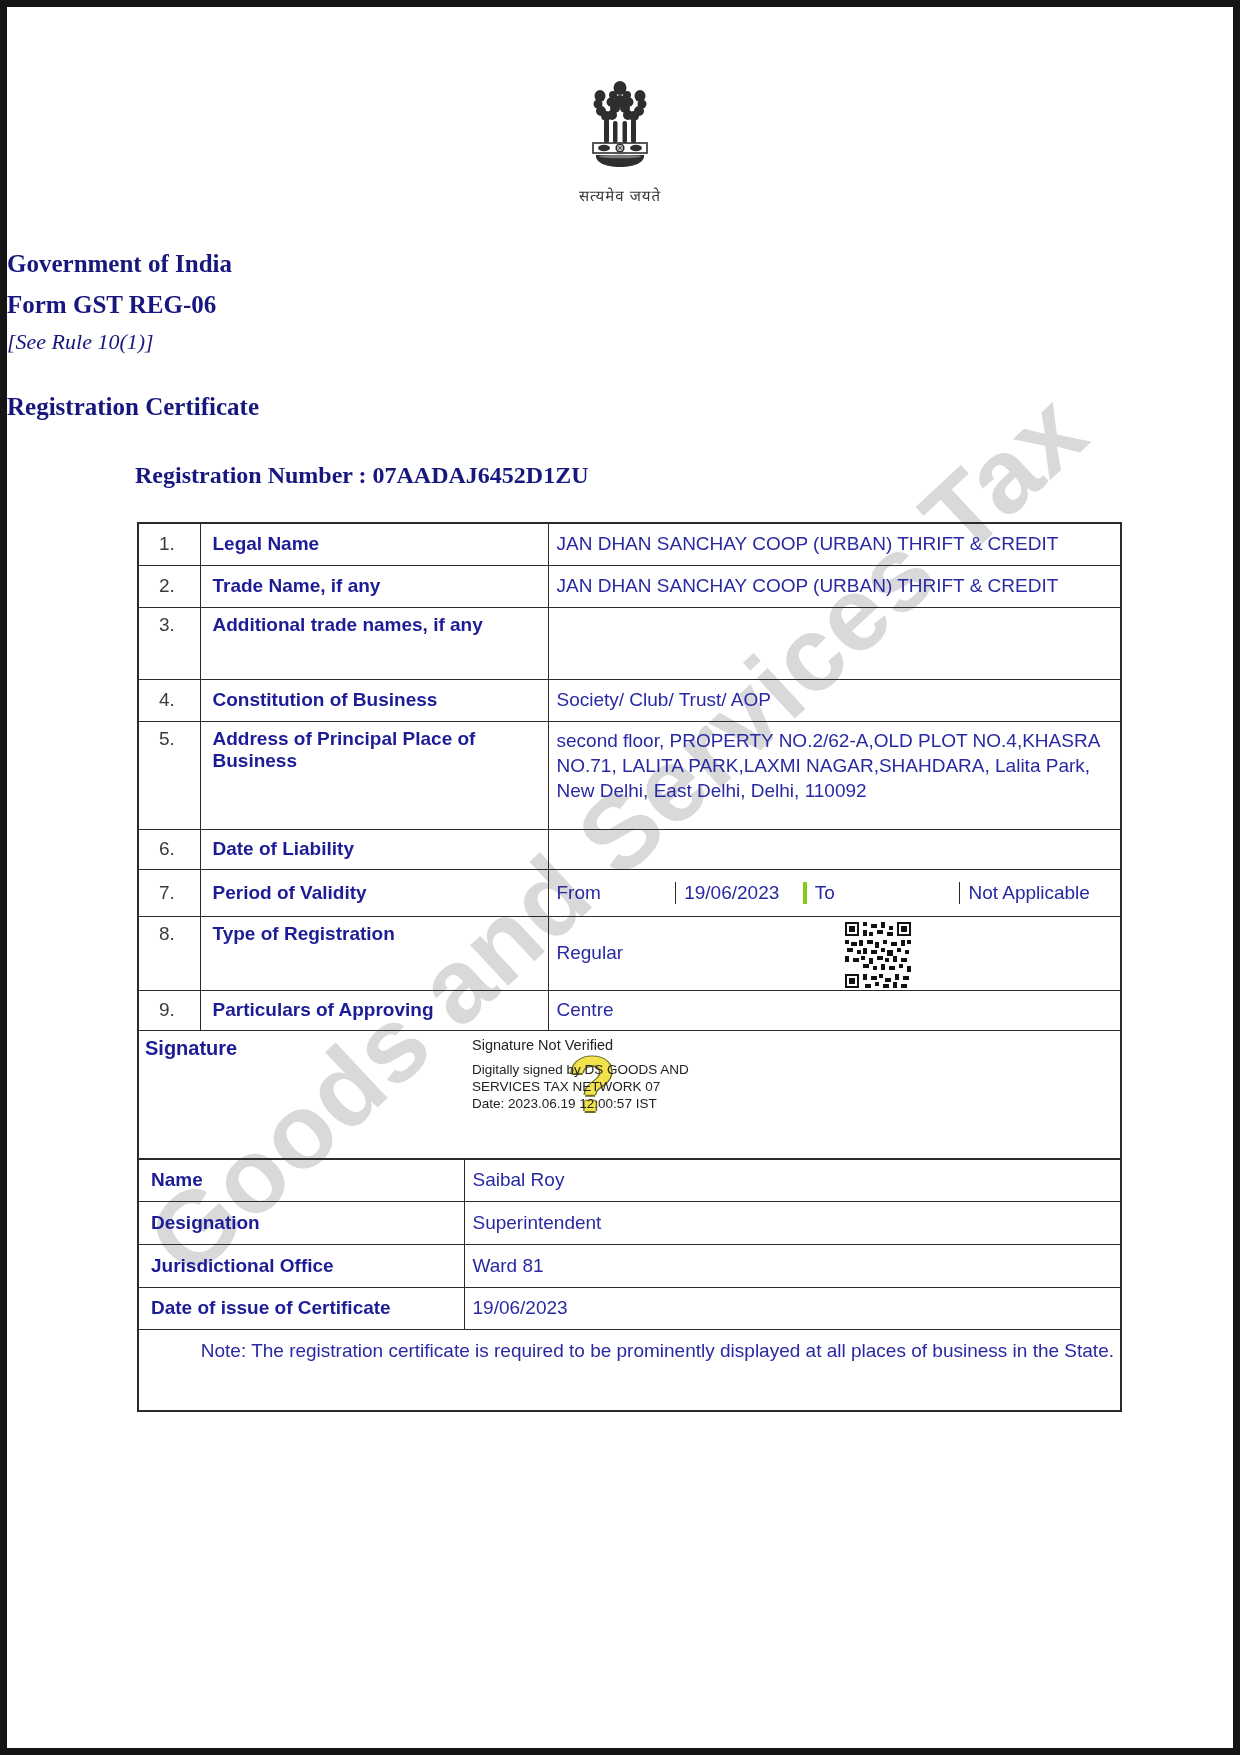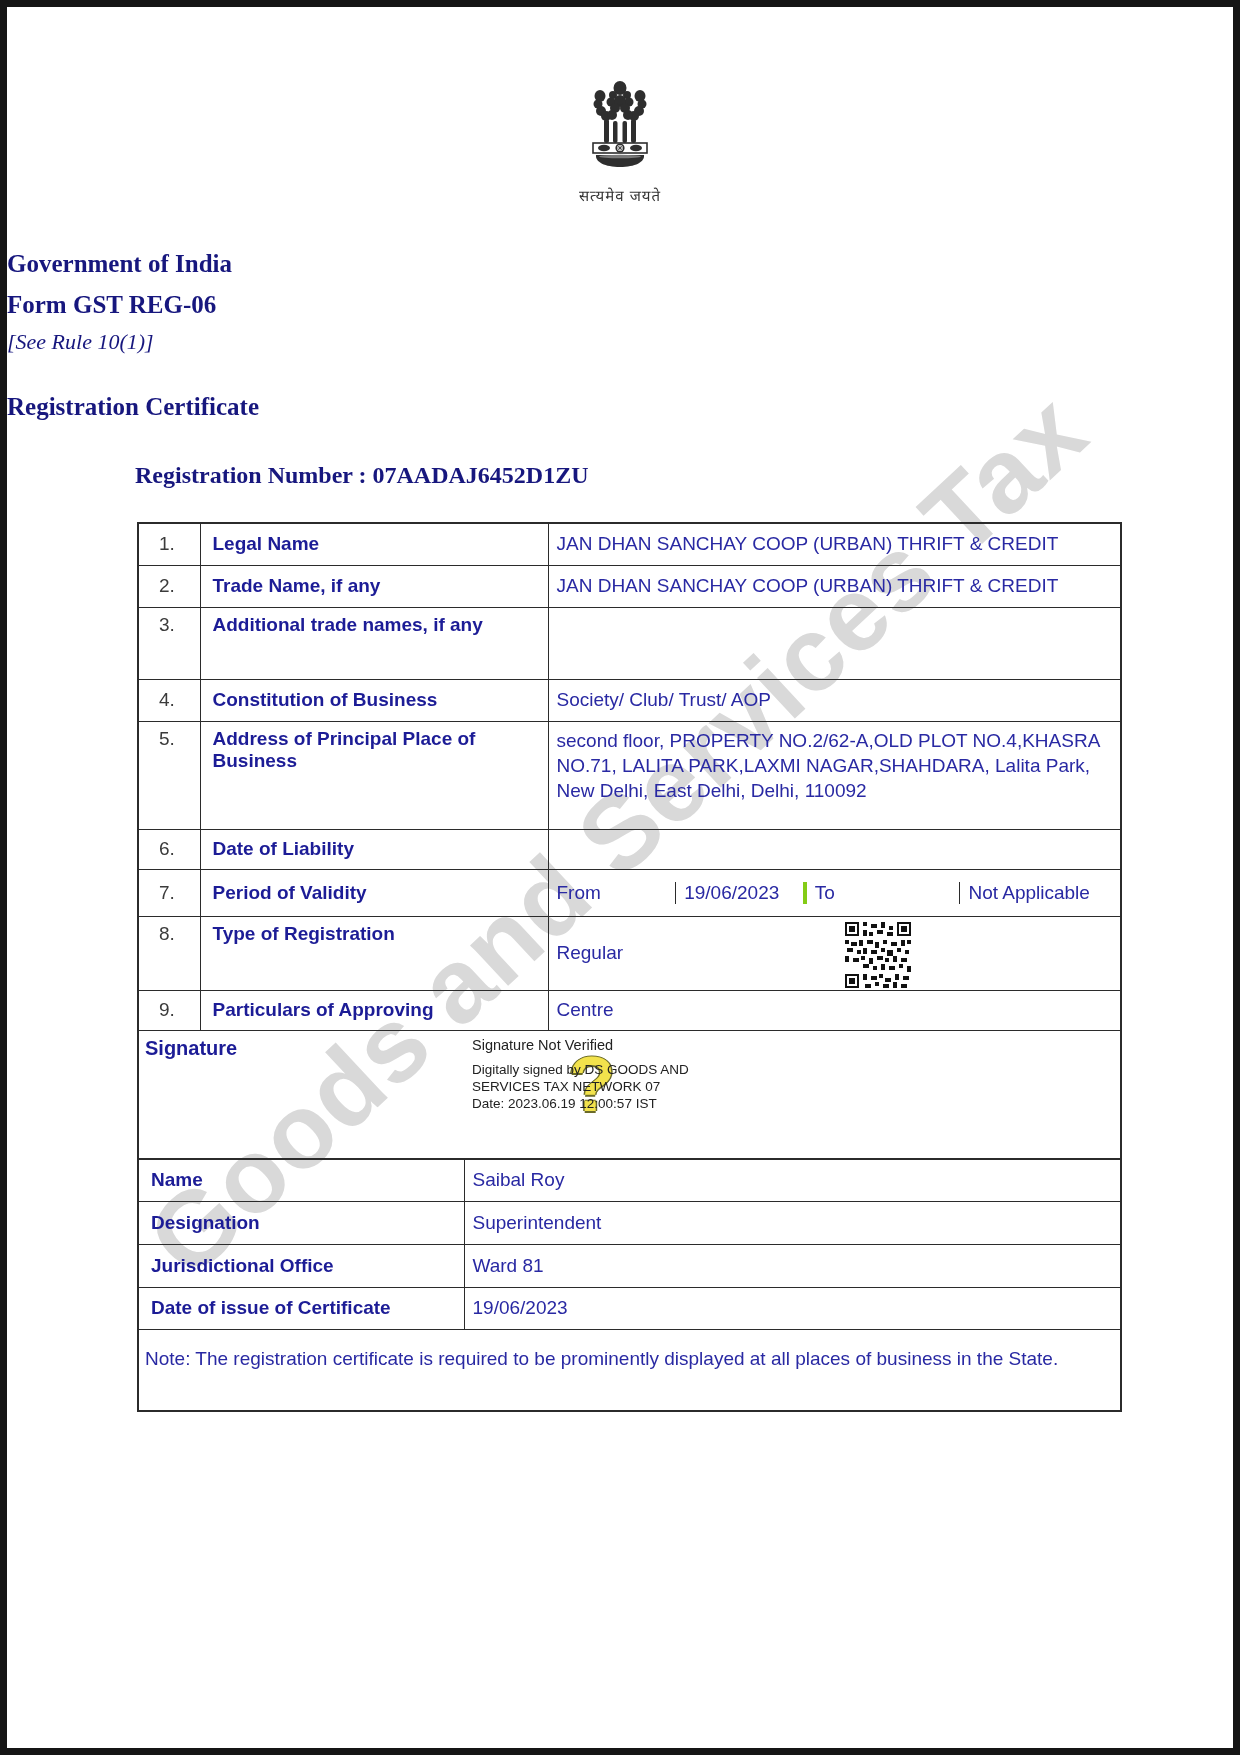--- a/index.html
+++ b/index.html
@@ -56,21 +56,21 @@
   .stamp{position:absolute; left:333px; top:6px; width:330px; color:#222; z-index:1;}
   .stamp .nv{font-size:14.5px; margin-bottom:8px; position:relative; z-index:2;}
   .stamp .dl{font-size:13.5px; line-height:17px; position:relative; z-index:2;}
   .qmark{
     position:absolute; left:96px; top:8px; z-index:1;
     font-size:78px; font-weight:bold; color:#f2e24c; line-height:78px;
     text-shadow:-1.5px 0 #6b6b2a, 1.5px 0 #6b6b2a, 0 -1.5px #6b6b2a, 0 1.5px #6b6b2a;
   }
   
   table.lower td.lbl{width:326px;}
-  td.note-cell{color:#2929a3; vertical-align:top; padding:16px 6px; line-height:25px;}
+  td.note-cell{color:#2929a3; vertical-align:top; padding:8px 6px; line-height:25px;text-align:right;}
   
   .footer{
     position:absolute; left:73px; top:1437px; width:1110px; z-index:1;
     font-size:19px; font-weight:bold; color:#16167c; line-height:31px;
   }
 </style>
 </head>
 <body>
 
 <div class="page">

